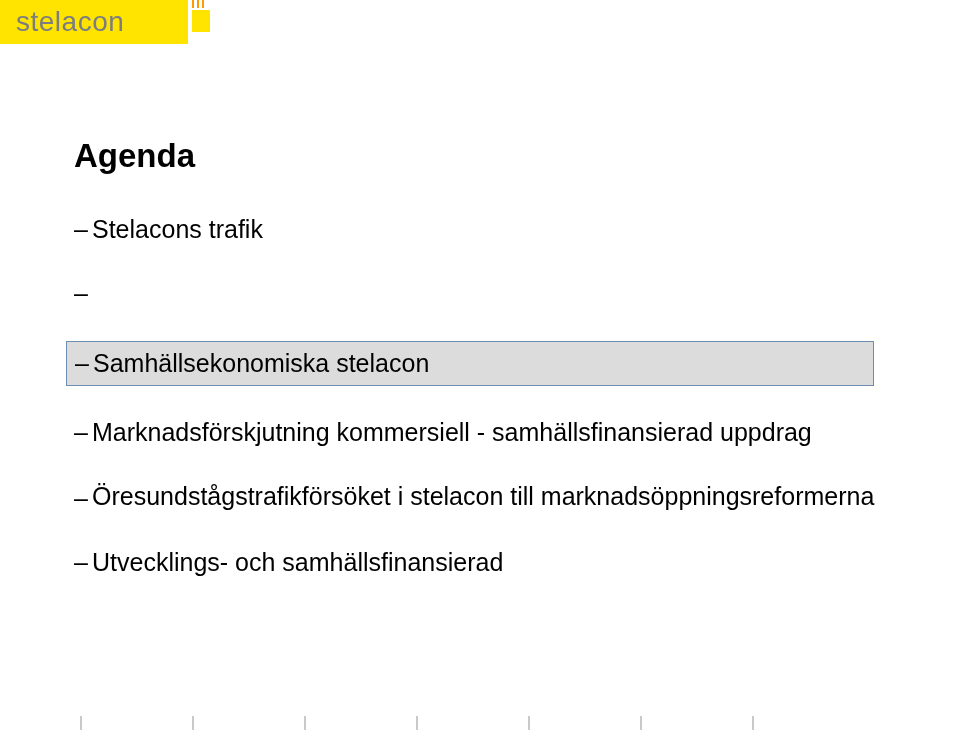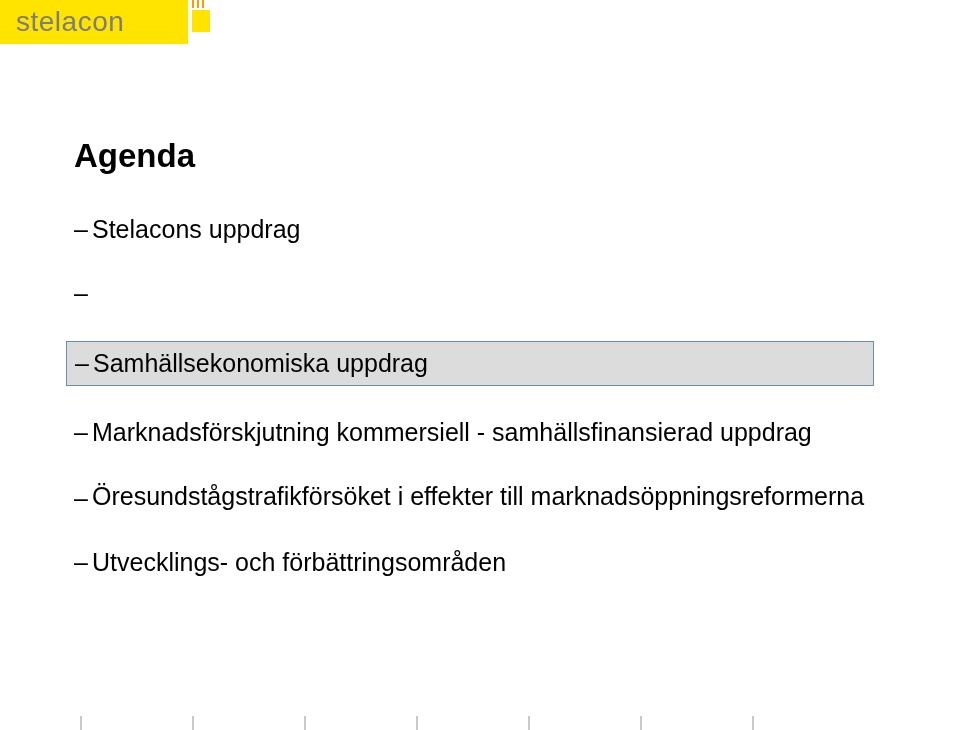--- a/index.html
+++ b/index.html
@@ -134,47 +134,47 @@
   </div>
 </div>
 
 <div class="content">
   <h1 class="title">Agenda</h1>
 
   <div class="bullet-list">
 
     <div class="bullet">
       <span class="bullet-dash">–</span>
-      <span>Stelacons uppdrag</span>
+      <span>Stelacons trafik</span>
     </div>
 
     <div class="bullet">
       <span class="bullet-dash">–</span>
     </div>
 
     <div class="bullet-highlight">
       <div class="bullet">
         <span class="bullet-dash">–</span>
-        <span>Samhällsekonomiska uppdrag</span>
+        <span>Samhällsekonomiska stelacon</span>
       </div>
     </div>
 
     <div class="bullet">
       <span class="bullet-dash">–</span>
       <span>Marknadsförskjutning kommersiell - samhällsfinansierad uppdrag</span>
     </div>
 
     <div class="bullet two-line">
       <span class="bullet-dash">–</span>
-      <span>Öresundstågstrafikförsöket i effekter till marknadsöppningsreformerna</span>
+      <span>Öresundstågstrafikförsöket i stelacon till marknadsöppningsreformerna</span>
     </div>
 
     <div class="bullet">
       <span class="bullet-dash">–</span>
-      <span>Utvecklings- och förbättringsområden</span>
+      <span>Utvecklings- och samhällsfinansierad</span>
     </div>
 
   </div>
 </div>
 
 <div class="footer-ticks">
   <div class="footer-tick"></div>
   <div class="footer-tick"></div>
   <div class="footer-tick"></div>
   <div class="footer-tick"></div>

